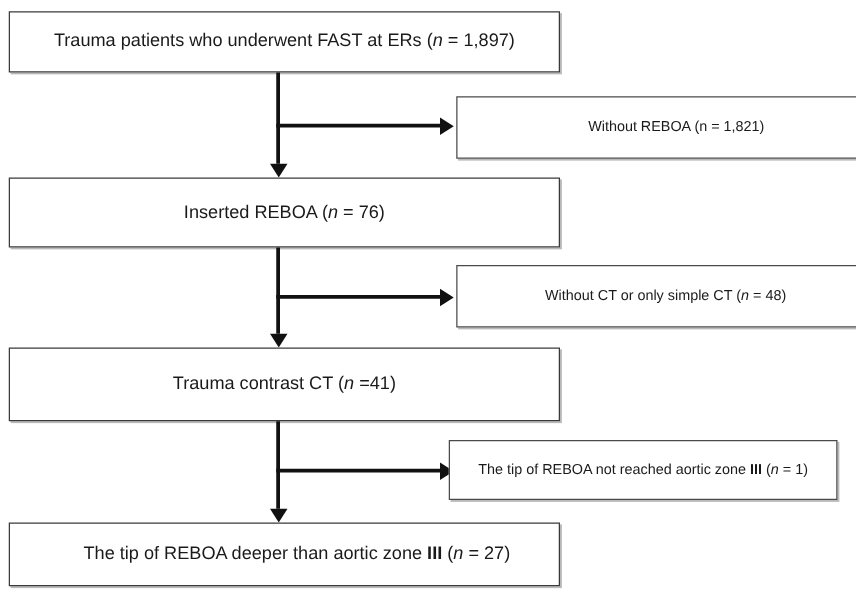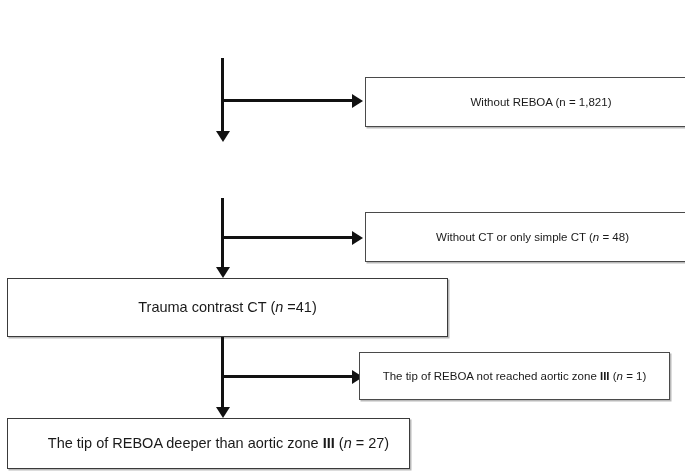--- a/index.html
+++ b/index.html
@@ -43,21 +43,21 @@
   .box-side .txt {
     font-size: 11.5px;
   }
   .box-side {
     border-color: #4a4a4a;
   }
   
   #box-main-1 { left: 7px;  top: 9px;   width: 441px; height: 49px; }
   #box-main-2 { left: 7px;  top: 142px; width: 441px; height: 56px; }
   #box-main-3 { left: 7px;  top: 278px; width: 441px; height: 59px; }
-  #box-main-4 { left: 7px;  top: 418px; width: 403px; height: 51px; padding-left: 20px; }
+  #box-main-4 { left: 7px;  top: 418px; width: 441px; height: 51px; padding-left: 20px; }
   
   #box-side-1 { left: 365px; top: 77px;  width: 352px; height: 50px; }
   #box-side-2 { left: 365px; top: 212px; width: 335px; height: 50px; }
   #box-side-3 { left: 359px; top: 352px; width: 311px; height: 48px; }
 
   
   .vline {
     position: absolute;
     width: 3px;
     background: #111111;
@@ -107,31 +107,37 @@
   #arrow-b3 { left: 352px; top: 369.5px; }
 
   .it { font-style: italic; }
   .bd { font-weight: bold; }
 </style>
 </head>
 <body>
 
 <div id="flowchart">
 
+  <div class="box box-main" id="box-main-1">
+    <span class="txt"><span>Trauma patients who underwent FAST at ERs  (</span><span class="it">n</span><span> = 1,897)</span></span>
+  </div>
 
   <div class="vline" id="vline-1"></div>
   <div class="arrow-down" id="arrow-1"></div>
 
   <div class="hline" id="hline-b1"></div>
   <div class="arrow-right" id="arrow-b1"></div>
 
   <div class="box box-side" id="box-side-1">
     <span class="txt"><span>Without REBOA (n = 1,821)</span></span>
   </div>
 
+  <div class="box box-main" id="box-main-2">
+    <span class="txt"><span>Inserted REBOA  (</span><span class="it">n</span><span> = 76)</span></span>
+  </div>
 
   <div class="vline" id="vline-2"></div>
   <div class="arrow-down" id="arrow-2"></div>
 
   <div class="hline" id="hline-b2"></div>
   <div class="arrow-right" id="arrow-b2"></div>
 
   <div class="box box-side" id="box-side-2">
     <span class="txt"><span>Without CT or only simple CT (</span><span class="it">n</span><span> = 48)</span></span>
   </div>

